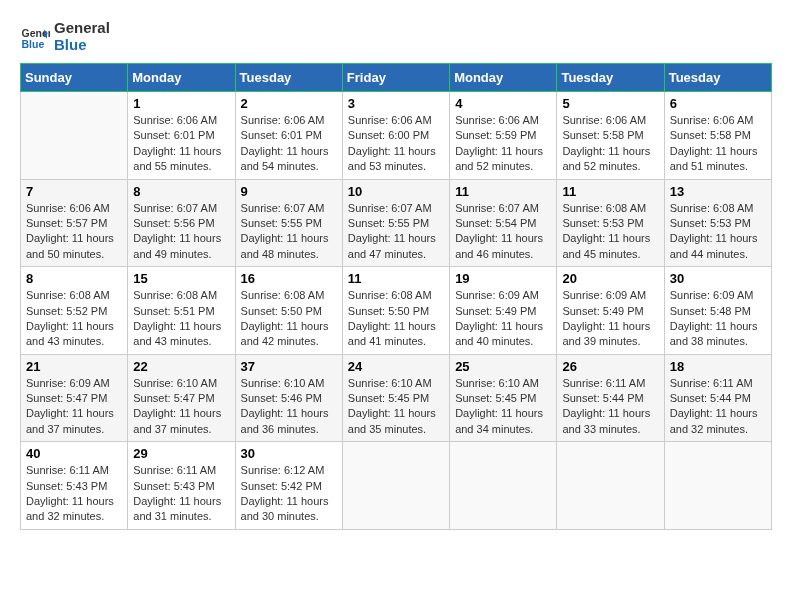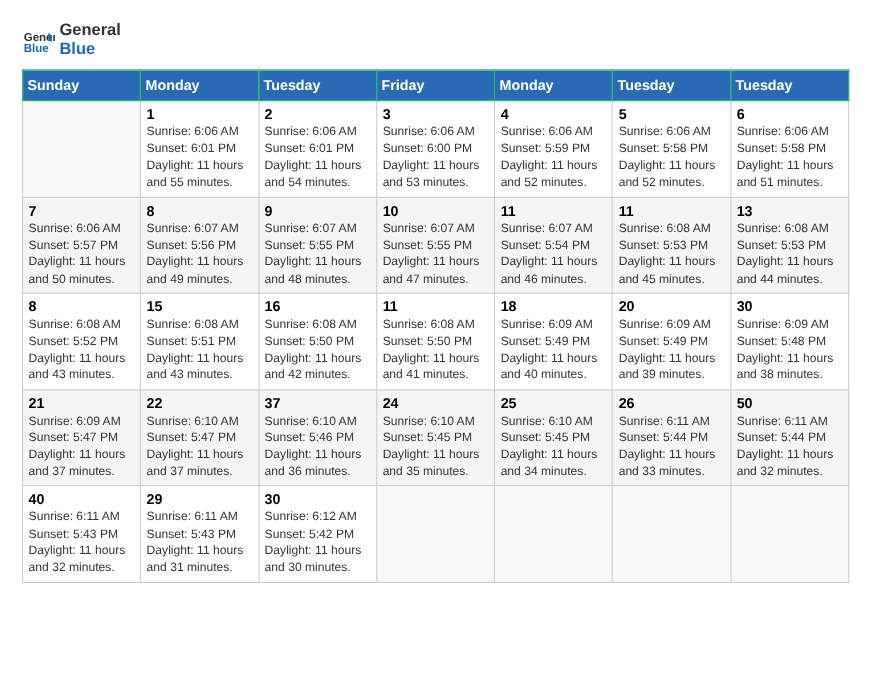--- a/index.html
+++ b/index.html
@@ -213,77 +213,77 @@
           Sunrise: 6:08 AM<br>Sunset: 5:50 PM<br>Daylight: 11 hours and 42 minutes.
         </div>
         </td>
         <td>
           <div class="day-num">11</div>
         <div class="day-info">
           Sunrise: 6:08 AM<br>Sunset: 5:50 PM<br>Daylight: 11 hours and 41 minutes.
         </div>
         </td>
         <td>
+          <div class="day-num">19</div>
+        <div class="day-info">
+          Sunrise: 6:09 AM<br>Sunset: 5:49 PM<br>Daylight: 11 hours and 40 minutes.
+        </div>
+        </td>
+        <td>
+          <div class="day-num">20</div>
+        <div class="day-info">
+          Sunrise: 6:09 AM<br>Sunset: 5:49 PM<br>Daylight: 11 hours and 39 minutes.
+        </div>
+        </td>
+        <td>
+          <div class="day-num">30</div>
+        <div class="day-info">
+          Sunrise: 6:09 AM<br>Sunset: 5:48 PM<br>Daylight: 11 hours and 38 minutes.
+        </div>
+        </td>
+      </tr>
+      <tr>
+        <td>
+          <div class="day-num">21</div>
+        <div class="day-info">
+          Sunrise: 6:09 AM<br>Sunset: 5:47 PM<br>Daylight: 11 hours and 37 minutes.
+        </div>
+        </td>
+        <td>
+          <div class="day-num">22</div>
+        <div class="day-info">
+          Sunrise: 6:10 AM<br>Sunset: 5:47 PM<br>Daylight: 11 hours and 37 minutes.
+        </div>
+        </td>
+        <td>
+          <div class="day-num">37</div>
+        <div class="day-info">
+          Sunrise: 6:10 AM<br>Sunset: 5:46 PM<br>Daylight: 11 hours and 36 minutes.
+        </div>
+        </td>
+        <td>
+          <div class="day-num">24</div>
+        <div class="day-info">
+          Sunrise: 6:10 AM<br>Sunset: 5:45 PM<br>Daylight: 11 hours and 35 minutes.
+        </div>
+        </td>
+        <td>
+          <div class="day-num">25</div>
+        <div class="day-info">
+          Sunrise: 6:10 AM<br>Sunset: 5:45 PM<br>Daylight: 11 hours and 34 minutes.
+        </div>
+        </td>
+        <td>
+          <div class="day-num">26</div>
+        <div class="day-info">
+          Sunrise: 6:11 AM<br>Sunset: 5:44 PM<br>Daylight: 11 hours and 33 minutes.
+        </div>
+        </td>
+        <td>
           <div class="day-num">18</div>
-        <div class="day-info">
-          Sunrise: 6:09 AM<br>Sunset: 5:49 PM<br>Daylight: 11 hours and 40 minutes.
-        </div>
-        </td>
-        <td>
-          <div class="day-num">20</div>
-        <div class="day-info">
-          Sunrise: 6:09 AM<br>Sunset: 5:49 PM<br>Daylight: 11 hours and 39 minutes.
-        </div>
-        </td>
-        <td>
-          <div class="day-num">30</div>
-        <div class="day-info">
-          Sunrise: 6:09 AM<br>Sunset: 5:48 PM<br>Daylight: 11 hours and 38 minutes.
-        </div>
-        </td>
-      </tr>
-      <tr>
-        <td>
-          <div class="day-num">21</div>
-        <div class="day-info">
-          Sunrise: 6:09 AM<br>Sunset: 5:47 PM<br>Daylight: 11 hours and 37 minutes.
-        </div>
-        </td>
-        <td>
-          <div class="day-num">22</div>
-        <div class="day-info">
-          Sunrise: 6:10 AM<br>Sunset: 5:47 PM<br>Daylight: 11 hours and 37 minutes.
-        </div>
-        </td>
-        <td>
-          <div class="day-num">37</div>
-        <div class="day-info">
-          Sunrise: 6:10 AM<br>Sunset: 5:46 PM<br>Daylight: 11 hours and 36 minutes.
-        </div>
-        </td>
-        <td>
-          <div class="day-num">24</div>
-        <div class="day-info">
-          Sunrise: 6:10 AM<br>Sunset: 5:45 PM<br>Daylight: 11 hours and 35 minutes.
-        </div>
-        </td>
-        <td>
-          <div class="day-num">25</div>
-        <div class="day-info">
-          Sunrise: 6:10 AM<br>Sunset: 5:45 PM<br>Daylight: 11 hours and 34 minutes.
-        </div>
-        </td>
-        <td>
-          <div class="day-num">26</div>
-        <div class="day-info">
-          Sunrise: 6:11 AM<br>Sunset: 5:44 PM<br>Daylight: 11 hours and 33 minutes.
-        </div>
-        </td>
-        <td>
-          <div class="day-num">50</div>
         <div class="day-info">
           Sunrise: 6:11 AM<br>Sunset: 5:44 PM<br>Daylight: 11 hours and 32 minutes.
         </div>
         </td>
       </tr>
       <tr>
         <td>
           <div class="day-num">40</div>
         <div class="day-info">
           Sunrise: 6:11 AM<br>Sunset: 5:43 PM<br>Daylight: 11 hours and 32 minutes.

